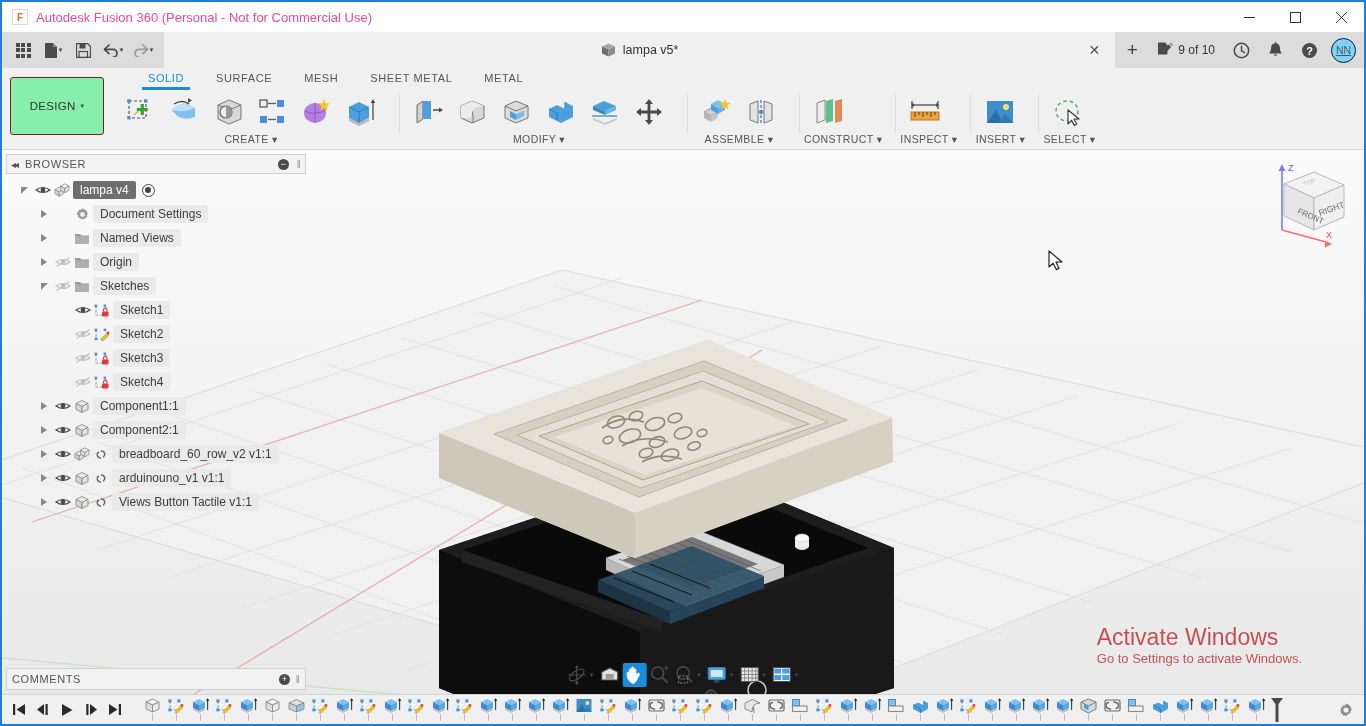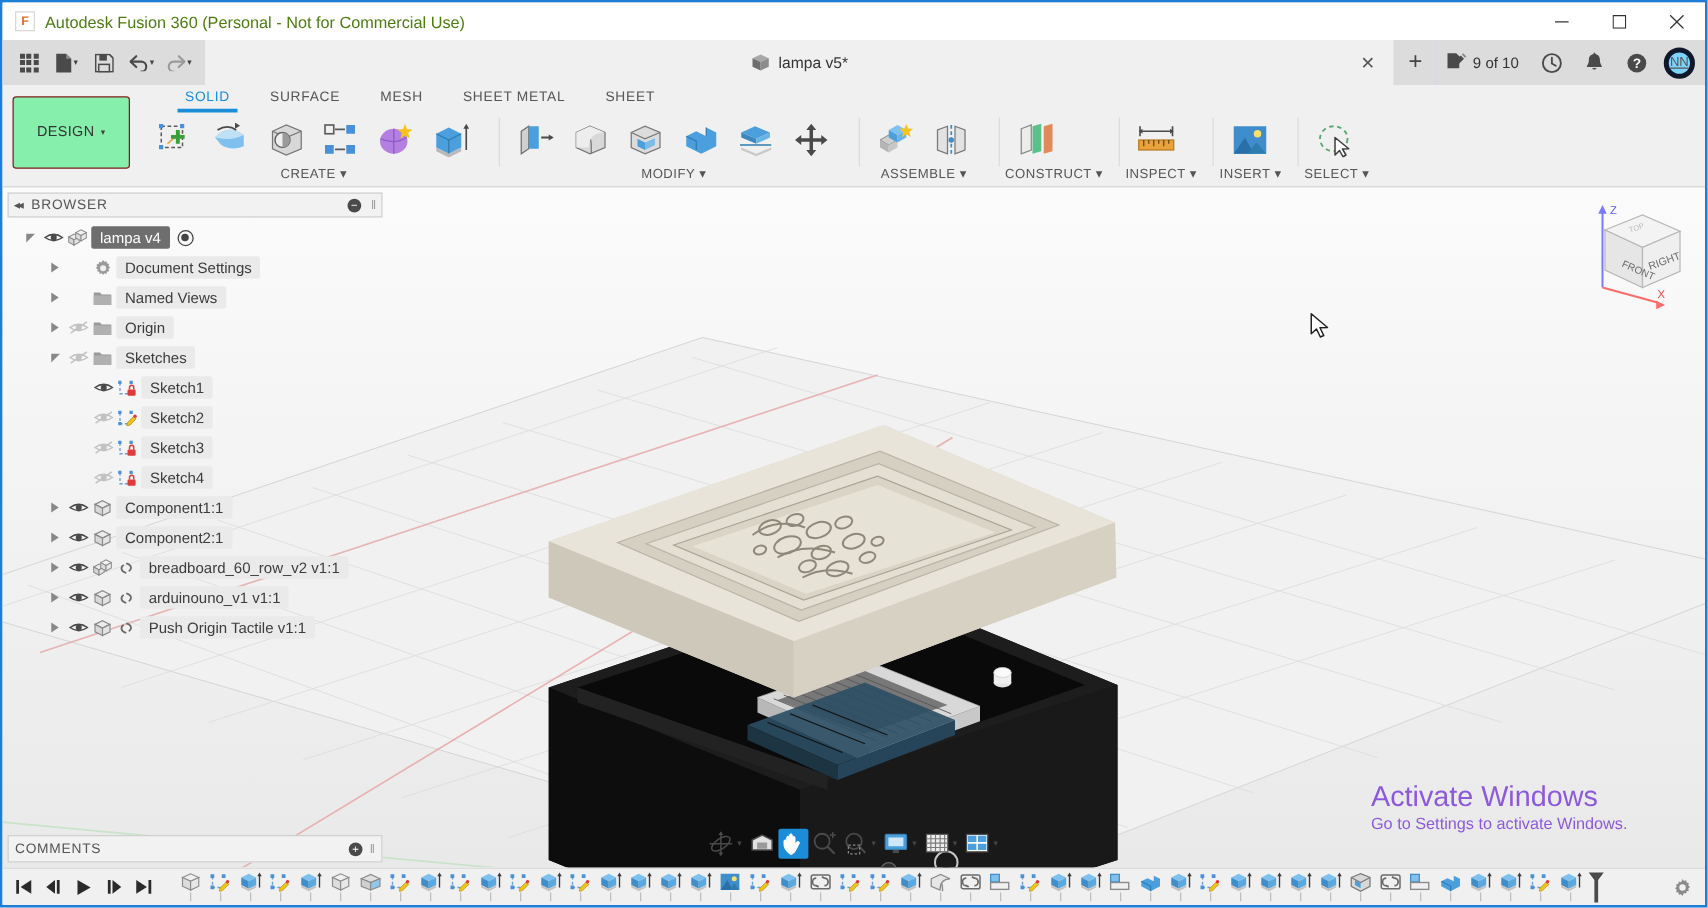--- a/index.html
+++ b/index.html
@@ -10,42 +10,42 @@
     color: #333;
     background:#f0f0f0;
     border:2px solid #1c7ed6;
   }
   .app { position:relative; width:1362px; height:722px; display:flex; flex-direction:column; background:#f0f0f0; }
 
   
   .titlebar { height:30px; background:#fff; display:flex; align-items:center; flex:0 0 30px; }
   .tb-logo { width:16px; height:16px; margin-left:10px; margin-right:8px; background:#fff; border:1px solid #d8d8d8;
              display:flex; align-items:center; justify-content:center; font-size:10px; font-weight:bold; color:#e36b1e; }
-  .tb-title { font-size:13px; color:#4d7c0f; }
+  .tb-title { font-size:13px; color:#ec4899; }
   .tb-spacer { flex:1; }
   .win-btn { width:46px; height:30px; display:flex; align-items:center; justify-content:center; font-size:13px; color:#333; }
 
   
   .qatrow { height:36px; display:flex; align-items:center; flex:0 0 36px; background:#f0f0f0; position:relative; }
   .qat { display:flex; align-items:center; height:36px; background:#dcdcdc; padding:0 6px; }
   .qbtn { width:30px; height:30px; display:flex; align-items:center; justify-content:center; position:relative; }
   .caret { font-size:7px; color:#444; margin-left:1px; }
   .grid9 { display:grid; grid-template-columns:repeat(3,4px); grid-template-rows:repeat(3,4px); gap:1.5px; }
   .grid9 i { background:#4a4a4a; display:block; }
 
   .tabstrip { flex:1; display:flex; align-items:flex-end; height:36px; background:#c4b5fd; position:relative; }
   .doctab { height:36px; flex:1; display:flex; align-items:center; justify-content:center; gap:7px; background:#f0f0f0; position:relative; }
   .cube-ico { width:15px; height:14px; position:relative; }
   .tab-label { font-size:12.5px; color:#333; }
   .tab-x { position:absolute; right:46px; top:9px; width:18px; height:18px; display:flex; align-items:center; justify-content:center; font-size:14px; color:#555; }
   .tab-plus { width:34px; height:36px; background:#dcdcdc; display:flex; align-items:center; justify-content:center; font-size:19px; color:#444; font-weight:300;}
   .rightcluster { display:flex; align-items:center; height:36px; background:#dcdcdc; padding-right:8px; gap:2px; }
   .rbtn { width:32px; height:30px; display:flex; align-items:center; justify-content:center; }
   .jobs { display:flex; align-items:center; gap:4px; padding:0 8px; font-size:12px; color:#333; }
-  .avatar { width:25px; height:25px; border-radius:50%; background:#7dd3fc; border:4px solid #0f172a; display:flex;
+  .avatar { width:25px; height:25px; border-radius:50%; background:#7dd3fc; border:1px solid #0f172a; display:flex;
             align-items:center; justify-content:center; font-size:10.5px; color:#555; margin-left:4px;text-decoration:underline; }
 
   
   .ribbon { flex:0 0 82px; display:flex; background:#f0f0f0; border-bottom:1px solid #d5d5d5; position:relative; }
   .designbox { width:110px; display:flex; align-items:center; justify-content:center; padding:6px 8px 12px 8px;}
   .designbtn { width:100%; height:58px; border:1px solid #7f1d1d; border-radius:3px; background:#86efac;
                display:flex; align-items:center; justify-content:center; gap:4px; font-size:11.5px; color:#333; letter-spacing:.3px;}
   .ribbon-main { flex:1; display:flex; flex-direction:column; }
   .ribtabs { height:22px; display:flex; align-items:flex-start; gap:0; padding-left:20px; }
   .ribtab { padding:0 16px; font-size:11px; letter-spacing:.6px; color:#555; height:20px; line-height:20px; position:relative; }
@@ -93,21 +93,21 @@
   .navbar { position:absolute; bottom:6px; left:50%; transform:translateX(-50%); height:26px;
             display:flex; align-items:center; gap:1px; z-index:25; }
   .nbtn { height:24px; min-width:24px; display:flex; align-items:center; justify-content:center; padding:0 2px; border-radius:2px; }
   .nbtn.active { background:#1a8cd8; }
   .ncaret { font-size:7px; color:#444; padding:0 3px 0 0; }
 
   
   .viewcube { position:absolute; right:10px; top:8px; width:90px; height:92px; z-index:22; }
 
   
-  .watermark { position:absolute; right:62px; bottom:26px; text-align:left; color:#6d28d9; z-index:18;
+  .watermark { position:absolute; right:62px; bottom:26px; text-align:left; color:#b91c1c; z-index:18;
                opacity:.75; pointer-events:none; }
   .wm1 { font-size:23px; font-weight:400; line-height:26px; }
   .wm2 { font-size:13px; line-height:18px; }
 
   
   .timeline { flex:0 0 30px; height:30px; background:#f0f0f0; border-top:1px solid #d5d5d5;
               display:flex; align-items:center; padding:0 6px; gap:2px; }
   .tlbtn { width:22px; height:24px; display:flex; align-items:center; justify-content:center; }
   .tlsep { width:10px; }
   .tlfeat { width:24px; height:26px; display:flex; flex-direction:column; align-items:center; justify-content:flex-start; position:relative;}
@@ -246,21 +246,21 @@
         <span class="caret">▾</span>
       </div>
     </div>
 
     <div class="ribbon-main">
       <div class="ribtabs">
         <div class="ribtab active"><span>SOLID</span></div>
         <div class="ribtab"><span>SURFACE</span></div>
         <div class="ribtab"><span>MESH</span></div>
         <div class="ribtab"><span>SHEET METAL</span></div>
-        <div class="ribtab"><span>SHEET</span></div>
+        <div class="ribtab"><span>METAL</span></div>
       </div>
 
       <div class="ribbody">
 
         <div class="rgroup">
           <div class="ricons">
             <div class="rico">
               <svg width="30" height="28" viewBox="0 0 30 28">
                 <rect x="3" y="3" width="17" height="17" fill="none" stroke="#5a5a5a" stroke-width="1.2" stroke-dasharray="3 2"></rect>
                 <rect x="1.2" y="1.2" width="3.4" height="3.4" fill="#4a90d9"></rect>
@@ -919,21 +919,21 @@
                 <path d="M2 4.5 L8 7.5 L8 13.5 L2 10.5 Z" fill="#d8d8d8" stroke="#8a8a8a" stroke-width=".9"></path>
                 <path d="M14 4.5 L8 7.5 L8 13.5 L14 10.5 Z" fill="#e4e4e4" stroke="#8a8a8a" stroke-width=".9"></path>
               </svg>
             </span>
             <span class="icn">
               <svg width="16" height="13" viewBox="0 0 16 13">
                 <path d="M6 4 a3 3 0 0 0 0 5.5 l2 .9" fill="none" stroke="#6a6a6a" stroke-width="1.5"></path>
                 <path d="M10 9 a3 3 0 0 0 0 -5.5 l-2 -.9" fill="none" stroke="#6a6a6a" stroke-width="1.5"></path>
               </svg>
             </span>
-            <span class="pill">Push Origin Tactile  v1:1</span>
+            <span class="pill">Views Button Tactile  v1:1</span>
           </div>
         </div>
     </div>
 
     <div class="comments">
       <span class="cm-title">COMMENTS</span>
       <span class="bh-dot">+</span>
       <span class="bh-grip">‖</span>
     </div>
 

